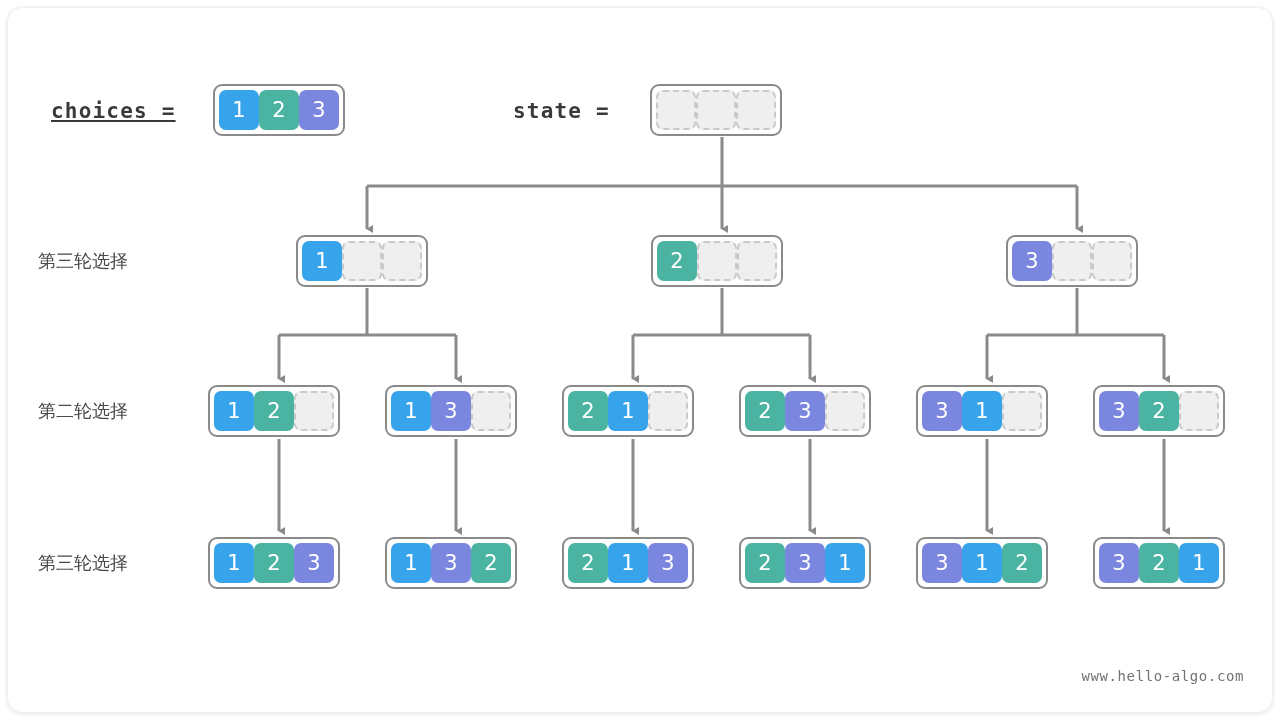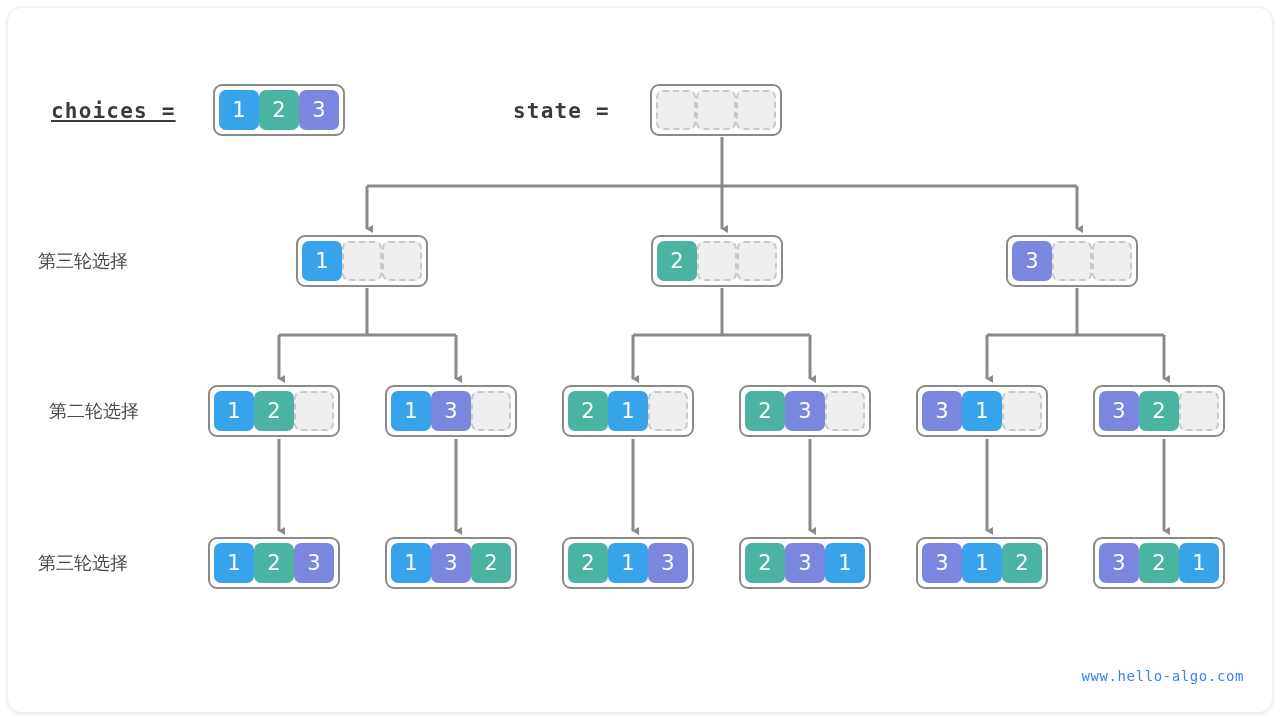--- a/index.html
+++ b/index.html
@@ -53,21 +53,21 @@
     font-size: 18px;
     color: #4a4a4a;
     white-space: nowrap;
   }
   .watermark {
     position: absolute;
     right: 36px;
     bottom: 36px;
     font-family: "DejaVu Sans Mono", "Liberation Mono", monospace;
     font-size: 14px;
-    color: #3b82f6;
+    color: #737373;
     letter-spacing: 0.6px;
   }
   
   .arr {
     position: absolute;
     display: flex;
     flex-direction: row;
     align-items: center;
     padding: 4px;
     border: 2px solid #8a8a8a;
@@ -149,21 +149,21 @@
       <div class="cell c2">2</div>
       <div class="cell c3">3</div>
     </div>
   <div class="arr" id="state-array" style="left:650px; top:84px;">
       <div class="cell empty"></div>
       <div class="cell empty"></div>
       <div class="cell empty"></div>
     </div>
 
   <div class="row-label" style="left:38px; top:249px;">第三轮选择</div>
-  <div class="row-label" style="left:38px; top:399px;margin-left:11px;">第二轮选择</div>
+  <div class="row-label" style="left:38px; top:399px;">第二轮选择</div>
   <div class="row-label" style="left:38px; top:551px;text-align:center;">第三轮选择</div>
 
   <div id="nodes-layer">
       <div class="arr" style="left: 296px; top: 235px;">
         <div class="cell c1">1</div>
         <div class="cell empty"></div>
         <div class="cell empty"></div>
       </div>
       <div class="arr" style="left: 651px; top: 235px;">
         <div class="cell c2">2</div>

